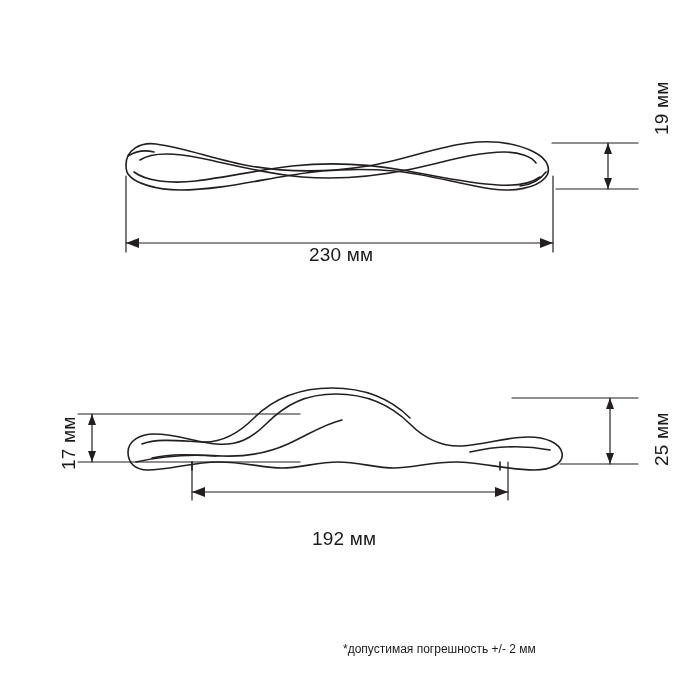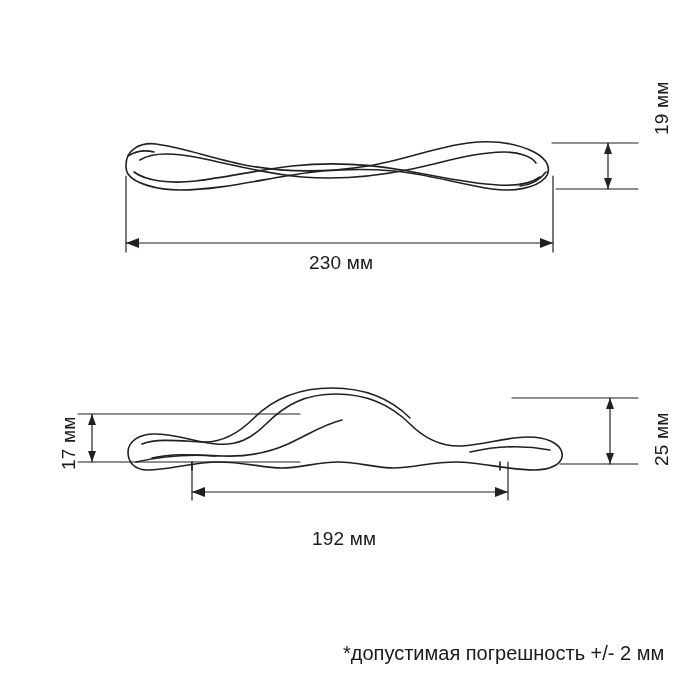--- a/index.html
+++ b/index.html
@@ -23,21 +23,21 @@
   .dim-label {
     position: absolute;
     color: #1a1a1a;
     font-family: "Liberation Sans", sans-serif;
     font-size: 19px;
     letter-spacing: 0.2px;
     white-space: nowrap;
   }
   #label-230 {
     left: 309px;
-    top: 252px;
+    top: 244px;
   }
   #label-192 {
     left: 312px;
     top: 528px;
   }
   #label-19 {
     left: 651px;
     top: 135px;
     transform: rotate(-90deg);
     transform-origin: 0 0;
@@ -51,21 +51,21 @@
   #label-25 {
     left: 651px;
     top: 466px;
     transform: rotate(-90deg);
     transform-origin: 0 0;
   }
   #note {
     position: absolute;
     left: 343px;
     top: 642px;
-    font-size: 20px;
+    font-size: 12px;
     color: #1a1a1a;
   }
 </style>
 </head>
 <body>
 
 <div id="page">
 
   <svg width="700" height="700" viewBox="0 0 700 700">
     <g fill="none" stroke="#231f20" stroke-width="1.6" stroke-linecap="round" stroke-linejoin="round">

